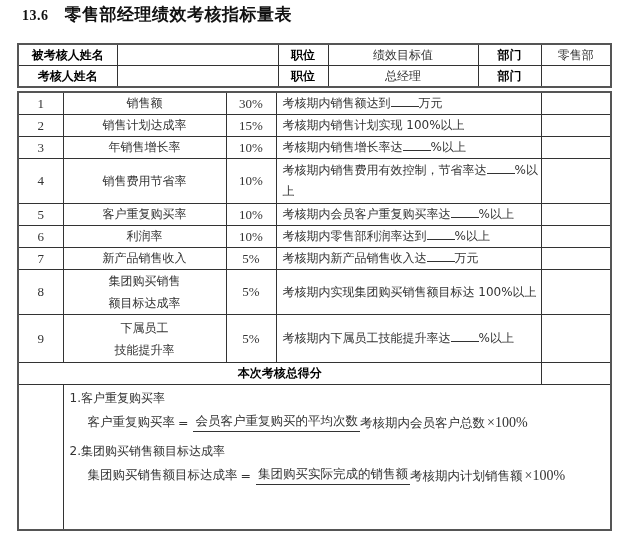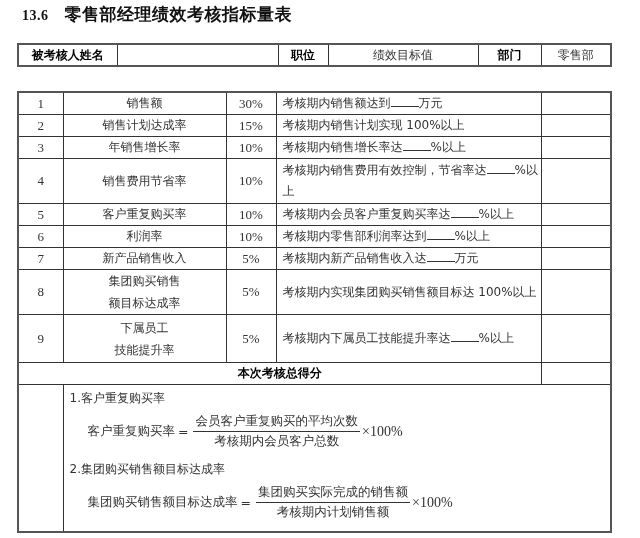--- a/index.html
+++ b/index.html
@@ -16,21 +16,21 @@
   #info { left:17px; top:43px; width:593px; border:2px solid #555; }
   #info td { height:20px; }
   #kpi { left:17px; top:91px; width:593px; border:2px solid #555; }
   #kpi tr.r1 td { height:21px; }
   #kpi tr.r2 td { height:44px; }
   #kpi tr.r9 td { height:47px; }
   .blank { display:inline-block; width:28px; border-bottom:1px solid #333; height:12px; vertical-align:baseline; }
   .formula-cell { text-align:left; vertical-align:top; padding:4px 0 0 6px; border-bottom:none; }
   .fsec { font-size:12px; color:#333; line-height:18px; }
   .frow { display:flex; align-items:center; margin:6px 0 10px 18px; font-size:12.5px; color:#333; }
-  .frac { display:inline-flex; flex-direction:column; align-items:center; margin:0 2px; }
+  .frac { display:inline-flex; flex-direction:row; align-items:center; margin:0 2px; }
   .frac .n { border-bottom:1px solid #333; padding:0 2px 1px 2px; }
   .frac .d { padding-top:1px; }
   .mult { font-family:"Liberation Serif",serif; font-size:14px; }
 </style>
 </head>
 <body>
 
 <div class="title">
   <span class="num">13.6</span><span>零售部经理绩效考核指标量表</span>
 </div>
@@ -45,20 +45,28 @@
       <col style="width:70px">
     </colgroup>
   <tbody>
       <tr>
     <td class="b">被考核人姓名</td>
     <td></td>
     <td class="b">职位</td>
     <td>绩效目标值</td>
     <td class="b">部门</td>
     <td>零售部</td>
+  </tr>
+  <tr>
+    <td class="b">考核人姓名</td>
+    <td></td>
+    <td class="b">职位</td>
+    <td>总经理</td>
+    <td class="b">部门</td>
+    <td></td>
   </tr>
 </tbody>
   </table>
 
 <table id="kpi">
   <colgroup>
       <col style="width:45px">
       <col style="width:163px">
       <col style="width:50px">
       <col style="width:265px">

